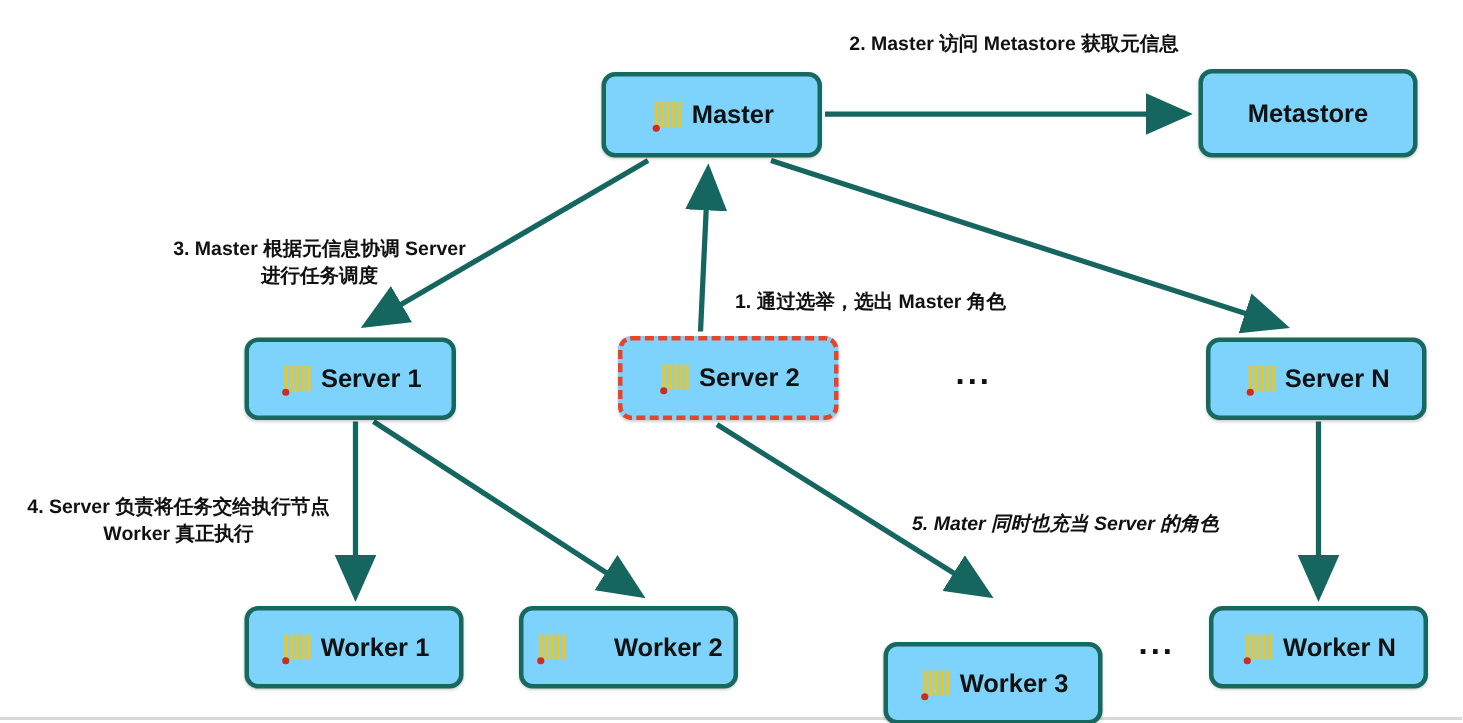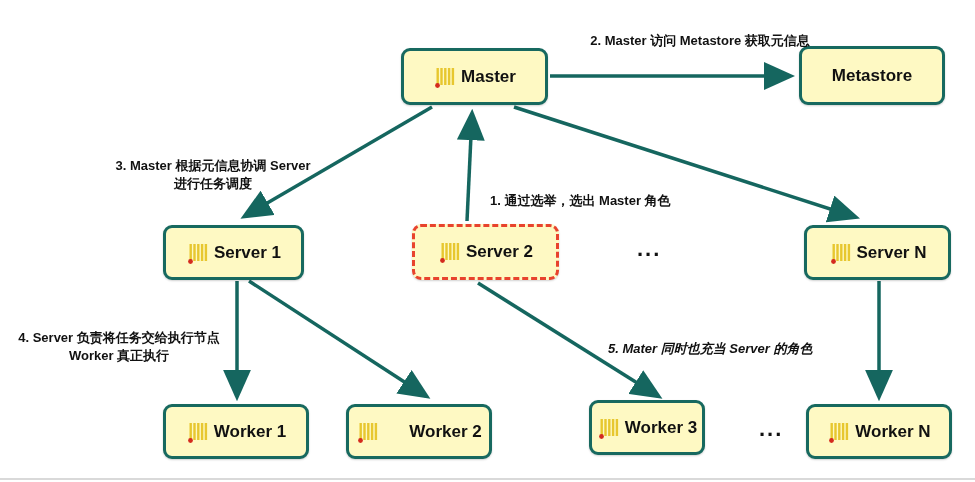--- a/index.html
+++ b/index.html
@@ -22,21 +22,21 @@
     z-index: 1;
     pointer-events: none;
   }
   .node {
     position: absolute;
     z-index: 2;
     display: flex;
     align-items: center;
     justify-content: center;
     gap: 4px;
-    background: #fef9c3;
+    background: #7dd3fc;
     border: 3px solid #17695f;
     border-radius: 9px;
     box-sizing: border-box;
     box-shadow: 0 1px 2px rgba(0,0,0,0.18);
   }
   .node.highlight {
     border: 3px dashed #e8432d;
   }
   .node .label {
     font-size: 17px;
@@ -200,21 +200,21 @@
           <rect x="11.1" y="3" width="2.4" height="17"></rect>
           <rect x="14.9" y="3" width="2.4" height="17"></rect>
           <rect x="18.7" y="3" width="2.4" height="17"></rect>
         </g>
         <circle cx="4.5" cy="20.5" r="2.4" fill="#d42a1e"></circle>
       </svg>
     </span>
     <span class="label">Worker 2</span>
   </div>
 
-  <div class="node" style="left:589px; top:400px; width:116px; height:55px;">
+  <div class="node" style="left:589px; top:428px; width:146px; height:55px;">
     <span class="icon">
       <svg width="24" height="24" viewBox="0 0 24 24">
         <g fill="#e7c72f">
           <rect x="3.5" y="3" width="2.4" height="17"></rect>
           <rect x="7.3" y="3" width="2.4" height="17"></rect>
           <rect x="11.1" y="3" width="2.4" height="17"></rect>
           <rect x="14.9" y="3" width="2.4" height="17"></rect>
           <rect x="18.7" y="3" width="2.4" height="17"></rect>
         </g>
         <circle cx="4.5" cy="20.5" r="2.4" fill="#d42a1e"></circle>
@@ -234,21 +234,21 @@
           <rect x="11.1" y="3" width="2.4" height="17"></rect>
           <rect x="14.9" y="3" width="2.4" height="17"></rect>
           <rect x="18.7" y="3" width="2.4" height="17"></rect>
         </g>
         <circle cx="4.5" cy="20.5" r="2.4" fill="#d42a1e"></circle>
       </svg>
     </span>
     <span class="label">Worker N</span>
   </div>
 
-  <div class="annotation center" style="left:560px; top:32px; width:232px;margin-left:24px;">2. Master 访问 Metastore 获取元信息</div>
+  <div class="annotation center" style="left:560px; top:20px; width:232px;">2. Master 访问 Metastore 获取元信息</div>
 
   <div class="annotation center" style="left:108px; top:157px; width:210px;">3. Master 根据元信息协调 Server 进行任务调度</div>
 
   <div class="annotation" style="left:490px; top:192px;">1. 通过选举，选出 Master 角色</div>
 
   <div class="annotation center" style="left:18px; top:329px; width:202px;">4. Server 负责将任务交给执行节点 Worker 真正执行</div>
 
   <div class="annotation" style="left:608px; top:340px;font-style:italic;">5. Mater 同时也充当 Server 的角色</div>
 
   <div class="bottom-divider"></div>

